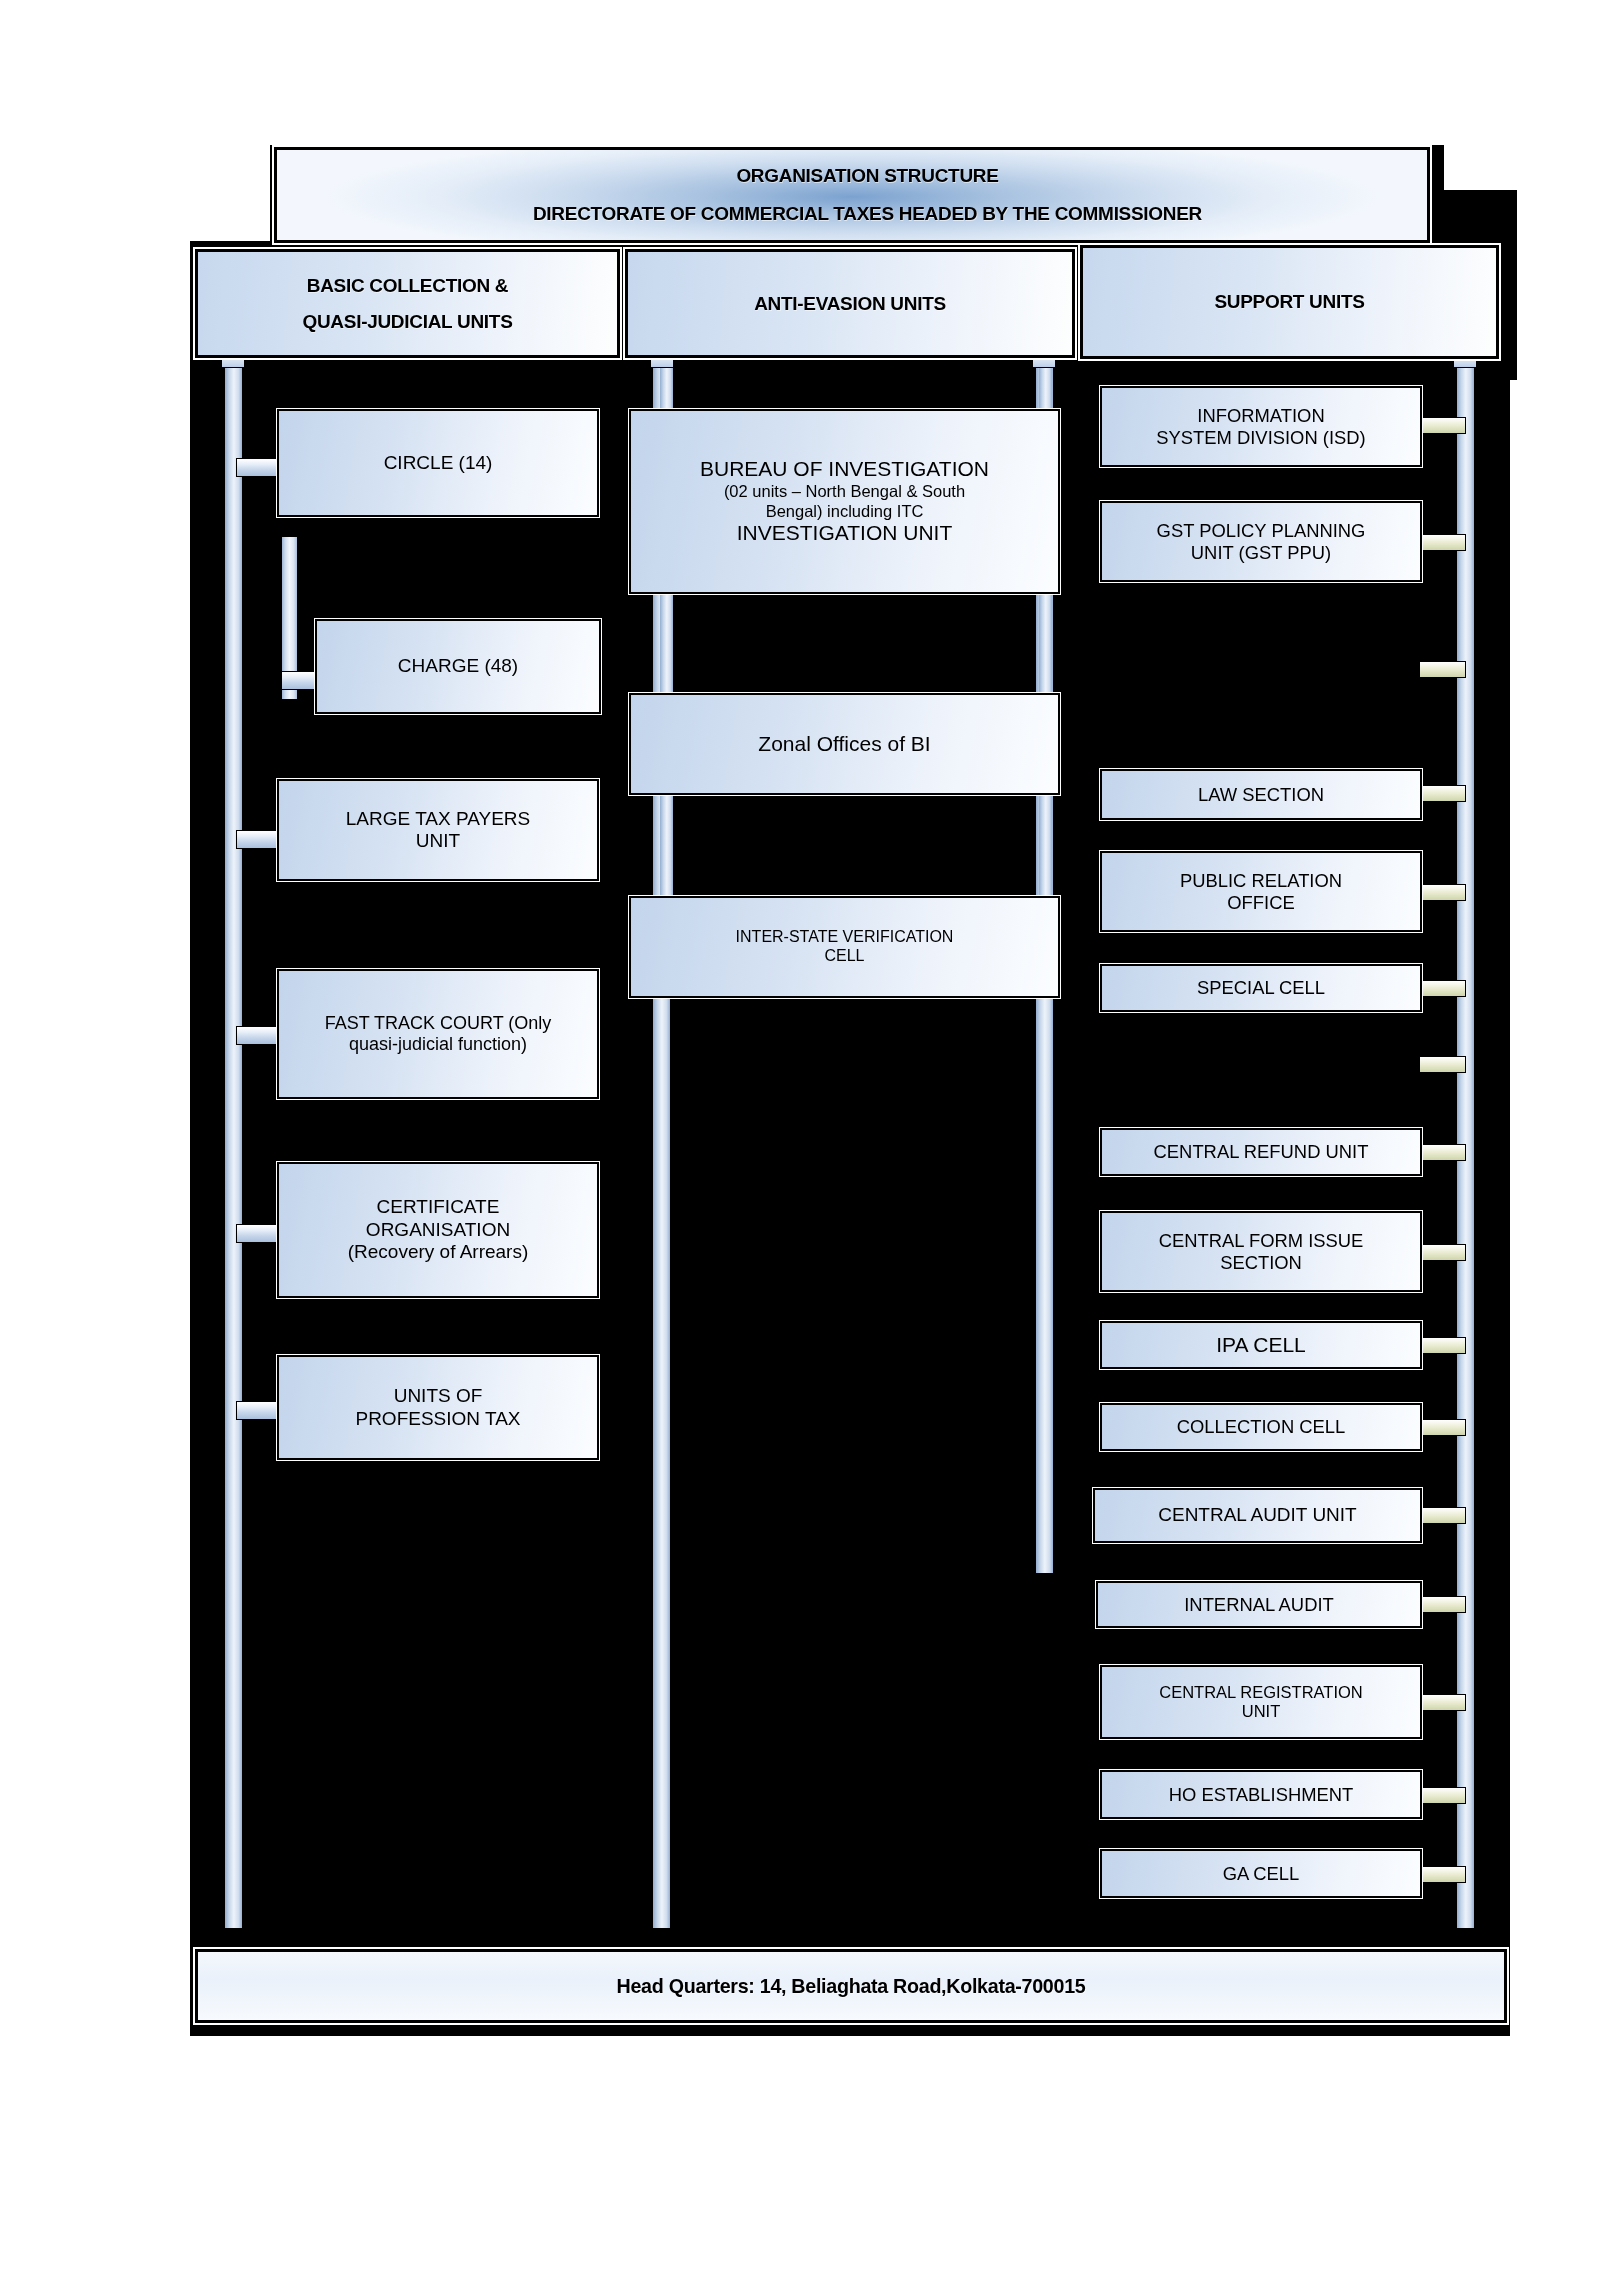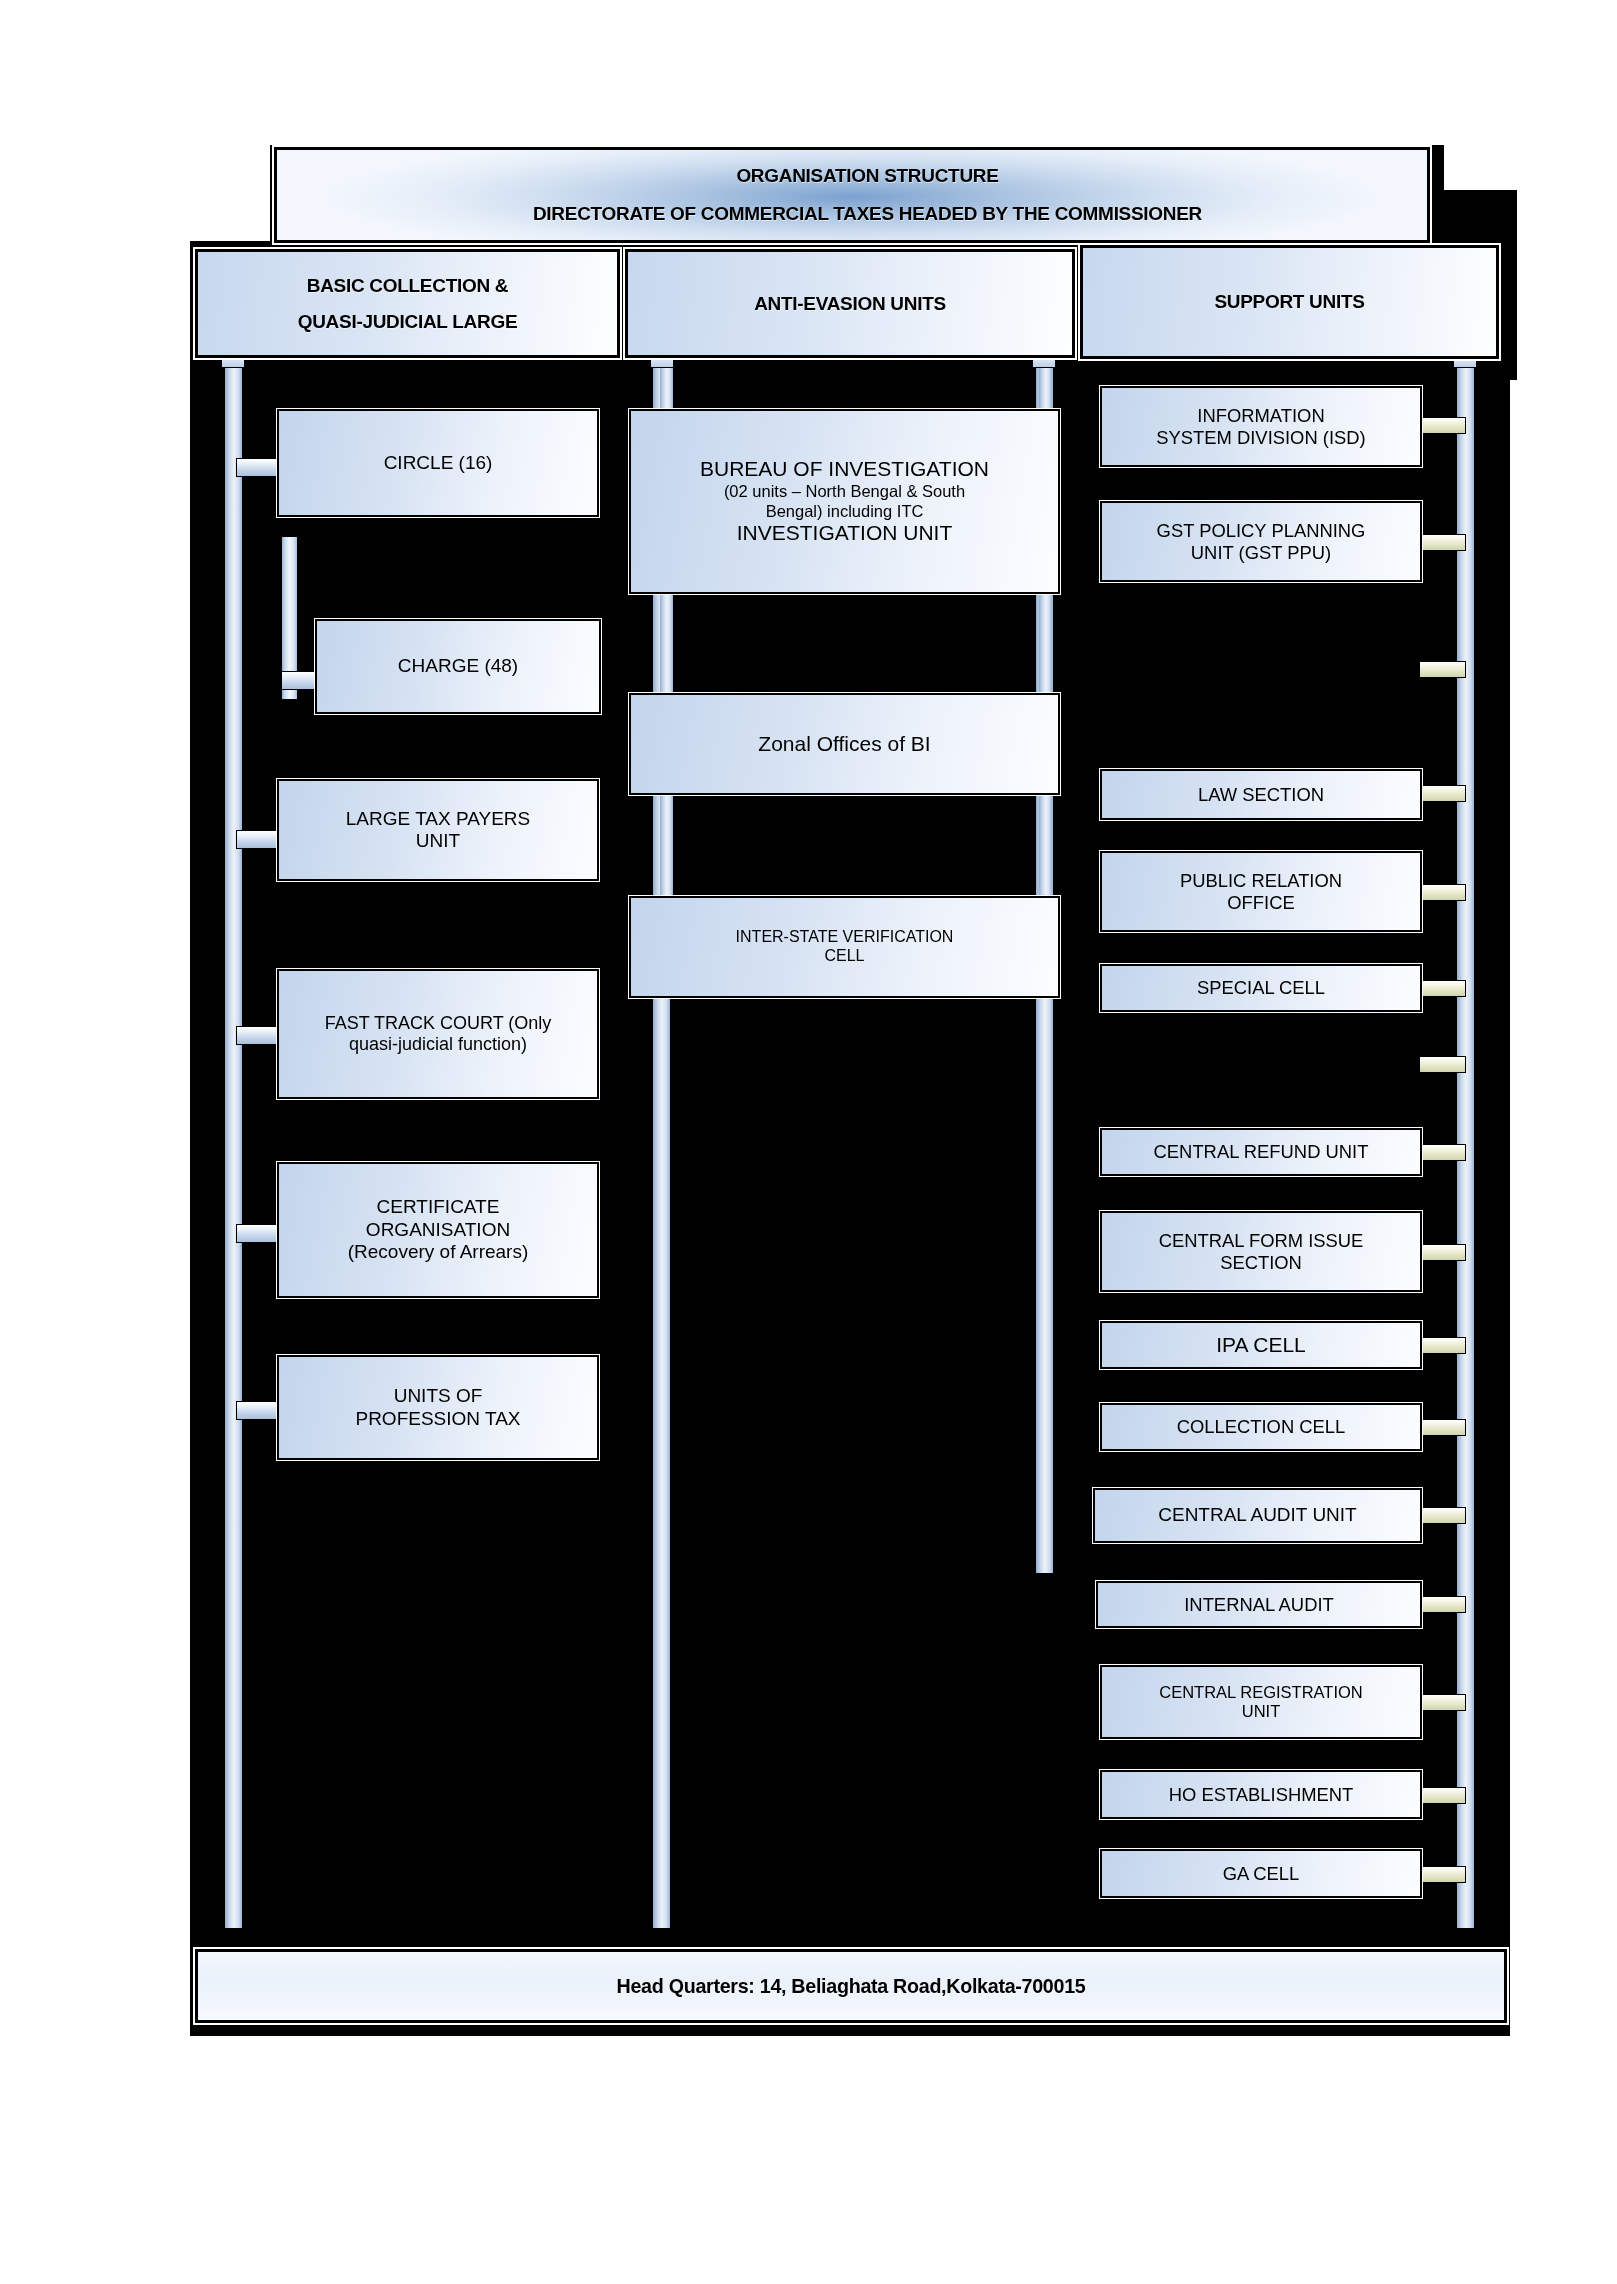--- a/index.html
+++ b/index.html
@@ -132,21 +132,21 @@
 
   <div class="banner" style="left:274px; top:147px; width:1156px; height:96px; font-size:19px;padding-left:31px;">
     <span class="ln">ORGANISATION STRUCTURE</span>
     <div style="height:16.5px"></div>
     <span class="ln">DIRECTORATE OF COMMERCIAL TAXES HEADED BY THE COMMISSIONER</span>
   </div>
 
   <div class="colhead" style="left:195px; top:249px; width:425px; height:109px; font-size:19px;">
     <span class="ln">BASIC COLLECTION &amp;</span>
     <div style="height:14px"></div>
-    <span class="ln">QUASI-JUDICIAL LARGE</span>
+    <span class="ln">QUASI-JUDICIAL UNITS</span>
   </div>
 
   <div class="colhead" style="left:625px; top:249px; width:450px; height:109px; font-size:19px;">
     <span class="ln">ANTI-EVASION UNITS</span>
   </div>
 
   <div class="colhead" style="left:1080px; top:245px; width:419px; height:114px; font-size:19px;">
     <span class="ln">SUPPORT UNITS</span>
   </div>
 
@@ -167,21 +167,21 @@
   <div class="conn-v" style="left:281px; top:536px; width:16.5px; height:164px;"></div>
   <div class="conn-h" style="left:281px; top:671px; width:57px; height:19px;"></div>
 
   <div class="conn-h" style="left:236px; top:830px; width:44px; height:19px;"></div>
   <div class="conn-h" style="left:236px; top:1026px; width:44px; height:19px;"></div>
   <div class="conn-h" style="left:236px; top:1224px; width:44px; height:19px;"></div>
   <div class="conn-h" style="left:236px; top:1401px; width:44px; height:19px;"></div>
 
   <div class="node" style="left:277px; top:409px; width:322px; height:108px; font-size:19px;">
     <div class="lines">
-      <span class="ln">CIRCLE (16)</span>
+      <span class="ln">CIRCLE (14)</span>
     </div>
   </div>
 
   <div class="node" style="left:315px; top:619px; width:286px; height:95px; font-size:19px;">
     <div class="lines">
       <span class="ln">CHARGE (48)</span>
     </div>
   </div>
 
   <div class="node" style="left:277px; top:779px; width:322px; height:102px; font-size:19px;">

